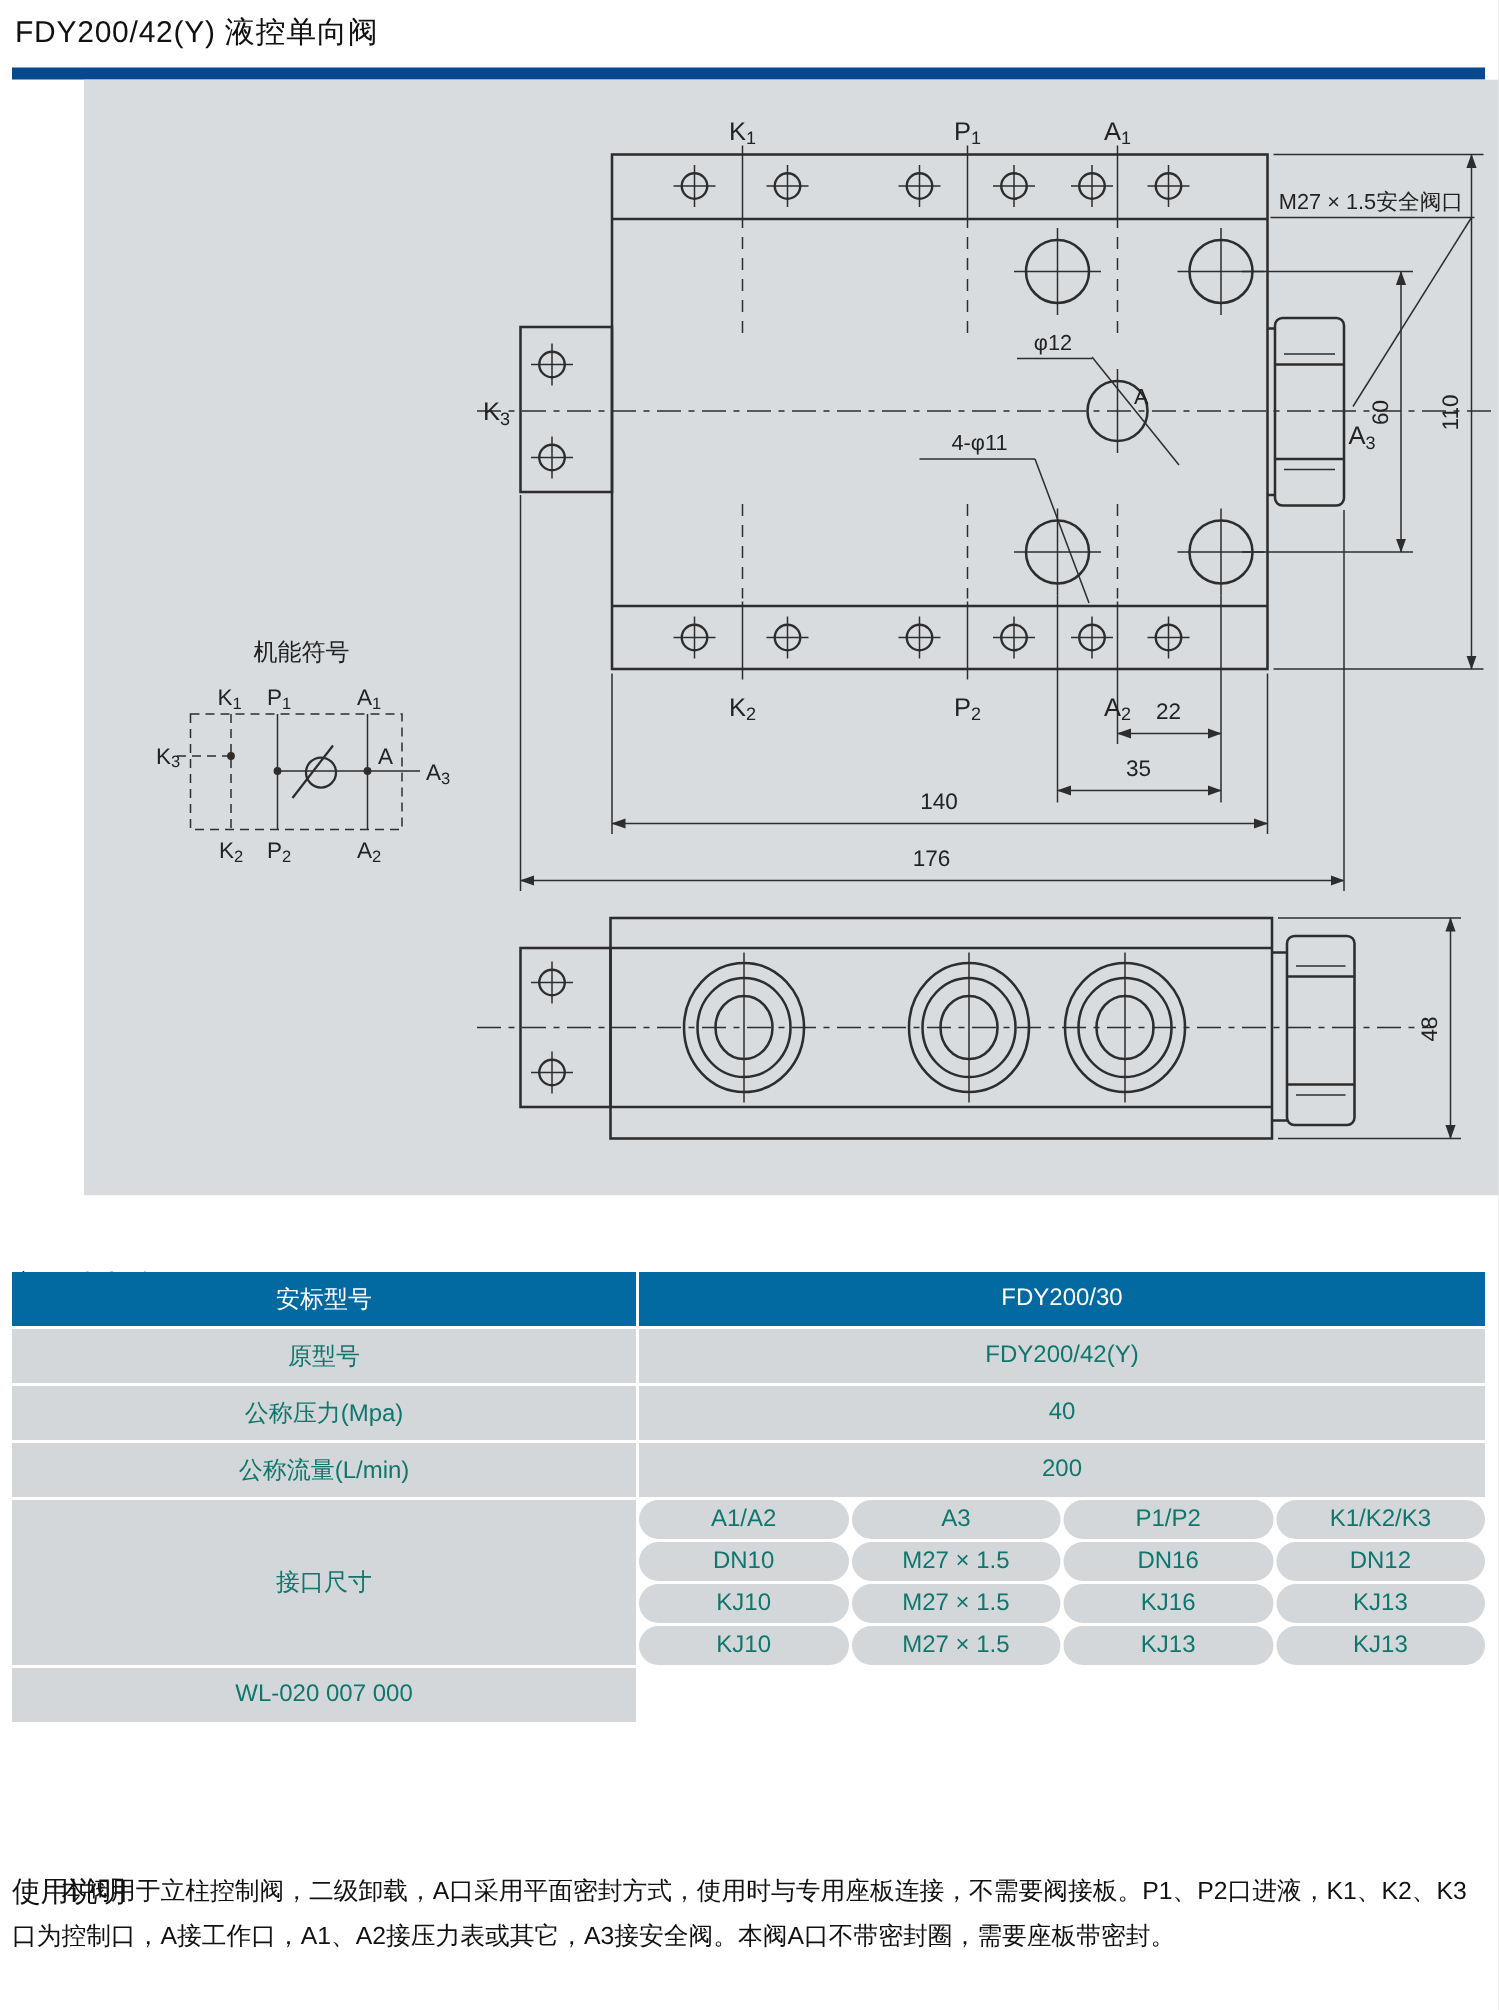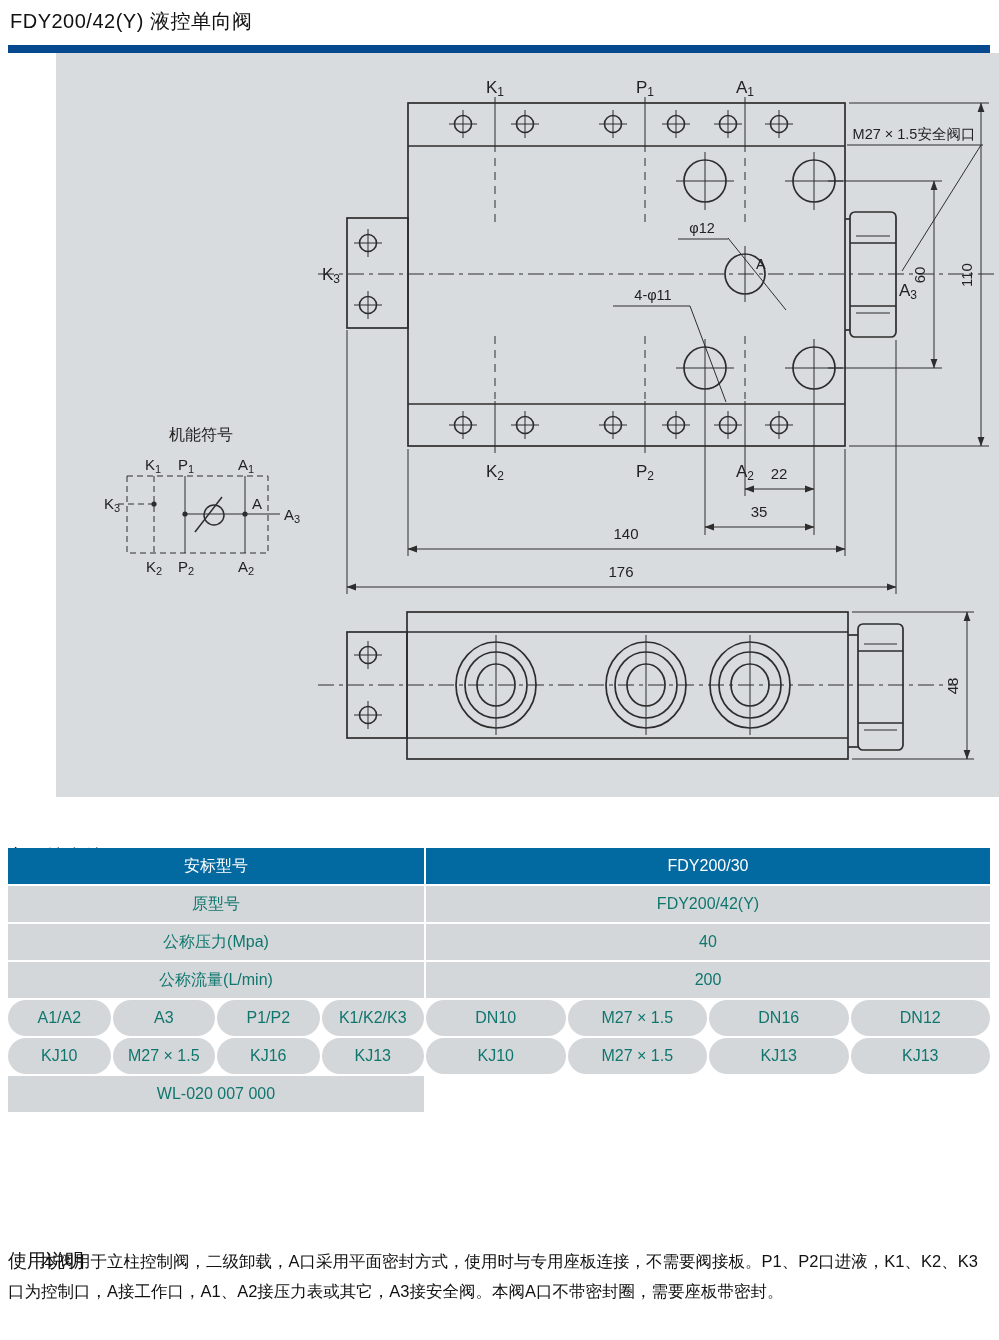--- a/index.html
+++ b/index.html
@@ -14,21 +14,21 @@
   .sec-heading{position:absolute;left:8px;font-size:19px;color:#111;margin-top:32px;}
   .tbl{
     position:absolute;left:8px;top:848px;width:982px;
     display:grid;grid-template-columns:416px 1fr;gap:2px;background:#ffffff;
   }
   .cell{background:#d4d7da;display:flex;align-items:center;justify-content:center;
         font-size:16px;height:36px;color:#0f766e;}
   .cell.hdr{background:#0369a1;color:#ffffff;}
   .cell.span4{grid-row:span 4;height:auto;}
   .subrow{display:grid;grid-template-columns:repeat(4,1fr);gap:2px;background:#ffffff;}
-  .subrow .cell{height:36px;border-radius:18px;}
+  .subrow .cell{height:26px;border-radius:18px;}
   .usage-body{
     position:absolute;left:8px;top:1246px;width:982px;
     font-size:16.5px;line-height:30px;text-indent:2em;color:#111;
   }
   
   svg text{font-family:"Liberation Sans","DejaVu Sans",sans-serif;fill:#222;}
   .outline{stroke:#2d2d2d;stroke-width:1.7;fill:none;}
   .thin{stroke:#2d2d2d;stroke-width:1;fill:none;}
   .dimline{stroke:#2d2d2d;stroke-width:1;fill:none;}
   .cdash{stroke-dasharray:16 5 4 5;}
@@ -273,20 +273,21 @@
 
   <div class="cell">原型号</div>
   <div class="cell">FDY200/42(Y)</div>
 
   <div class="cell">公称压力(Mpa)</div>
   <div class="cell">40</div>
 
   <div class="cell">公称流量(L/min)</div>
   <div class="cell">200</div>
 
+  <div class="cell span4">接口尺寸</div>
   <div class="subrow">
     <div class="cell">A1/A2</div>
     <div class="cell">A3</div>
     <div class="cell">P1/P2</div>
     <div class="cell">K1/K2/K3</div>
   </div>
   <div class="subrow">
     <div class="cell">DN10</div>
     <div class="cell">M27 × 1.5</div>
     <div class="cell">DN16</div>

